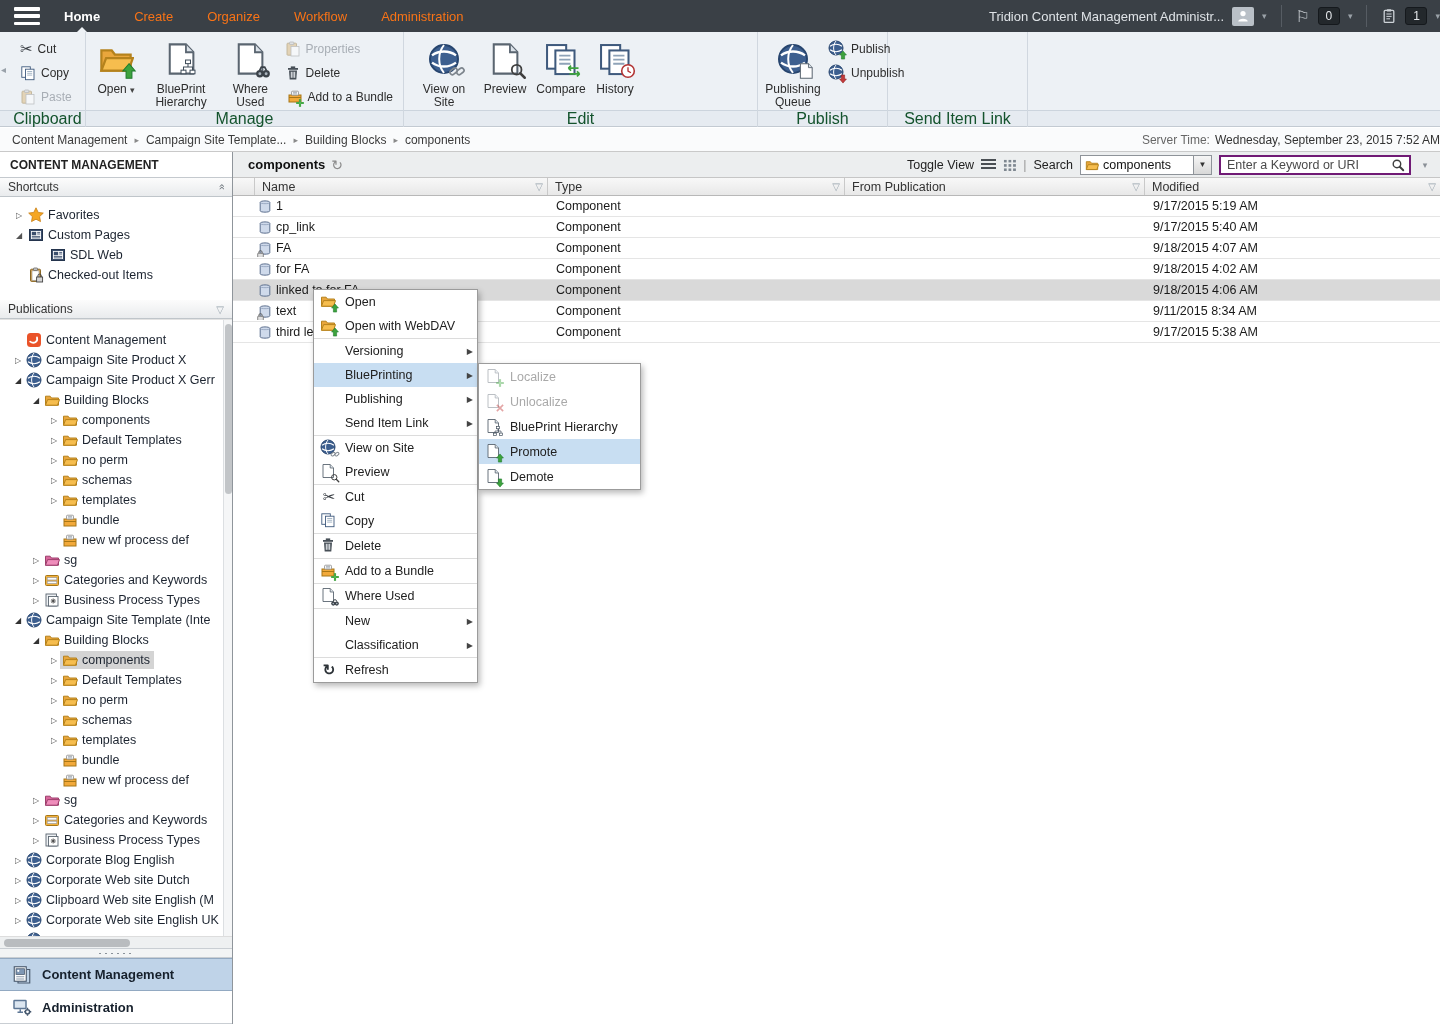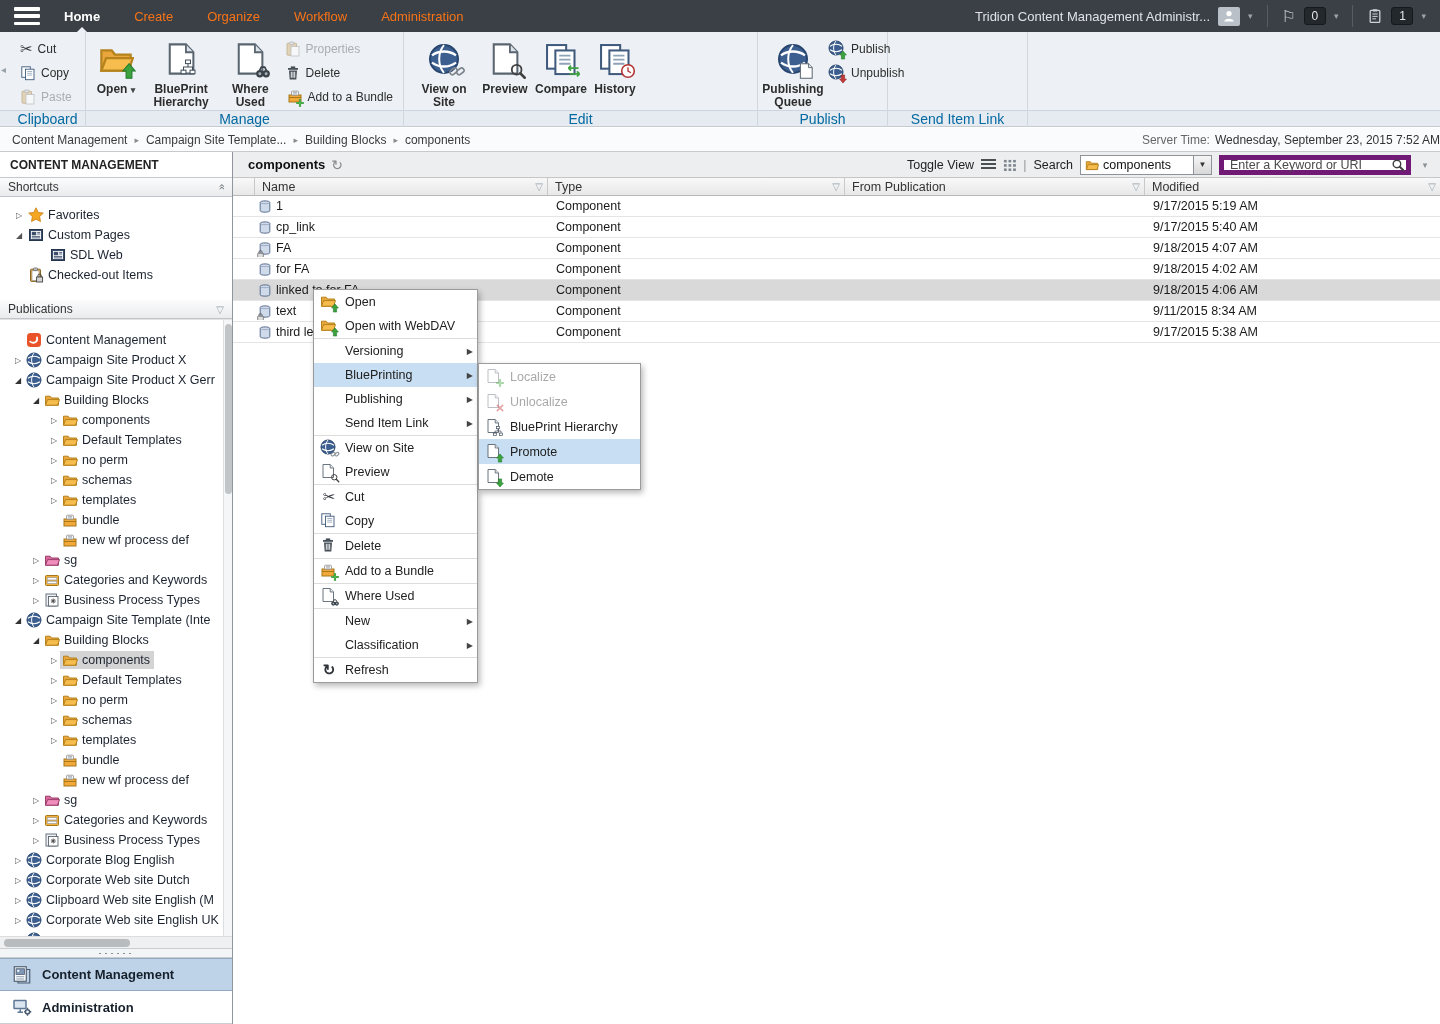--- a/index.html
+++ b/index.html
@@ -9,43 +9,43 @@
   svg.i14 { width:14px; height:14px; flex:none; }
 
   
   .topbar { position:absolute; left:0; top:0; width:1440px; height:32px; background:#3a4046; display:flex; align-items:center; }
   .hamburger { width:26px; height:18px; margin-left:14px; display:flex; flex-direction:column; justify-content:space-between; cursor:pointer; }
   .hamburger i { display:block; height:3.5px; background:#fff; border-radius:1px; }
   .topmenu { display:flex; margin-left:22px; gap:30px; }
   .topmenu .mi { font-size:13px; color:#f97316; cursor:pointer; position:relative; padding:8px 2px; }
   .topmenu .mi.active { color:#fff; font-weight:bold; }
   .topmenu .mi.active::after { content:""; position:absolute; left:50%; bottom:0; margin-left:-5px; border-left:5px solid transparent; border-right:5px solid transparent; border-bottom:5px solid #edf1f5; }
-  .topright { margin-left:auto; display:flex; align-items:center; gap:8px; padding-right:14px; }
+  .topright { margin-left:auto; display:flex; align-items:center; gap:8px; padding-right:0; }
   .userlabel { color:#dfe3e7; font-size:13px; }
   .avatar { width:22px; height:19px; background:#b9c0c7; border-radius:2px; display:flex; align-items:center; justify-content:center; }
   .avatar svg { width:14px; height:14px; }
   .tcaret { color:#9aa1a8; font-size:9px; cursor:pointer; }
   .tdiv { width:1px; height:22px; background:#565c63; margin:0 6px; }
   .flagglyph { color:#c9ced3; font-size:16px; }
   .countbox { min-width:22px; height:18px; background:#23282c; border:1px solid #15191d; border-radius:3px; color:#e4e7ea; font-size:12px; display:flex; align-items:center; justify-content:center; padding:0 4px; }
 
   
   .ribbon { position:absolute; left:0; top:32px; width:1440px; height:95px; background:#edf1f5; border-bottom:1px solid #c3cad2; }
   .striplabels { position:absolute; left:0; bottom:0; width:100%; height:16px; background:#e6ebf1; border-top:1px solid #ccd4dd; }
   .rgroups { position:absolute; left:0; top:0; height:95px; display:flex; }
   .rgroup { position:relative; height:95px; border-right:1px solid #d0d7df; padding:4px 6px 16px 6px; display:flex; align-items:flex-start; }
-  .glabel { position:absolute; left:0; bottom:0; width:100%; height:16px; text-align:center; font-size:14px; color:#0369a1; line-height:16px; }
+  .glabel { position:absolute; left:0; bottom:0; width:100%; height:16px; text-align:center; font-size:16px; color:#14532d; line-height:16px; }
   .rib-collapse { position:absolute; left:1px; top:32px; color:#9aa2aa; font-size:10px; cursor:pointer; }
   .rcol { display:flex; flex-direction:column; justify-content:flex-start; gap:2px; padding-top:2px; }
   .ritem { display:flex; align-items:center; gap:5px; height:22px; padding:0 4px; font-size:12px; color:#2d2d2d; cursor:pointer; white-space:nowrap; }
   .ritem.dis { color:#a8aeb5; }
   .ritem.dis svg, .ritem.dis .gly { opacity:.45; }
   .gly { font-style:normal; }
   .scis { font-size:15px; color:#3a3f45; }
-  .rbig { display:flex; flex-direction:column; align-items:center; justify-content:flex-start; padding:2px 4px; cursor:pointer; gap:3px;font-weight:bold; }
+  .rbig { display:flex; flex-direction:column; align-items:center; justify-content:flex-start; padding:2px 4px; cursor:pointer; gap:3px; }
   .rbig .rlbl { font-size:12px; color:#2d2d2d; text-align:center; line-height:13px; white-space:normal; }
   .bico { position:relative; width:40px; height:42px; display:flex; align-items:center; justify-content:center; }
   .bico svg.base { width:36px; height:36px; }
   .bico svg.base.g32 { width:32px; height:32px; }
   .bico svg.ov { position:absolute; width:18px; height:18px; right:-2px; bottom:0; }
   .mico { position:relative; width:18px; height:18px; flex:none; }
   .mico svg.base { width:16px; height:16px; }
   .mico svg.ov { position:absolute; width:10px; height:10px; right:-2px; bottom:-2px; }
   .car { font-size:9px; color:#444; }
 
@@ -93,21 +93,21 @@
   .titlebar .mt { font-size:13px; font-weight:bold; color:#101010; }
   .ref { color:#8a8a8a; font-size:14px; cursor:pointer; }
   .tbright { margin-left:auto; display:flex; align-items:center; gap:7px; font-size:12.5px; color:#222; }
   .ic-list { width:15px; height:11px; background:repeating-linear-gradient(#4a4f54 0 2px, transparent 2px 4px); cursor:pointer; }
   .ic-grid { width:13px; height:12px; background-image:radial-gradient(#7e8790 1.4px, transparent 1.5px); background-size:4.6px 4.3px; cursor:pointer; }
   .pipe { color:#999; }
   .scopebox { width:132px; height:20px; background:#fff; border:1px solid #8e9399; display:flex; align-items:center; cursor:pointer; }
   .scopebox svg { margin:0 4px; }
   .scopebox .sv { font-size:12.5px; color:#111; flex:1; }
   .ddbtn { width:18px; height:18px; border-left:1px solid #8e9399; background:linear-gradient(#f6f6f6,#d8d8d8); display:flex; align-items:center; justify-content:center; font-size:8px; color:#333; }
-  .kwbox { width:192px; height:20px; background:#fff; border:5px solid #701a75; display:flex; align-items:center; padding:0 4px 0 6px; }
+  .kwbox { width:192px; height:20px; background:#fff; border:2px solid #701a75; display:flex; align-items:center; padding:0 4px 0 6px; }
   .kwbox input { border:none; outline:none; flex:1; font-family:"Liberation Sans",sans-serif; font-size:12.5px; color:#333; background:transparent; }
   .kwbox input::placeholder { color:#4a4a4a; opacity:1; }
   .kwcaret { color:#8a9096; font-size:9px; width:14px; text-align:center; cursor:pointer; }
 
   .thead { height:18px; background:linear-gradient(#f8f8f8,#e8e8e8); border-bottom:1px solid #b8b8b8; display:grid; grid-template-columns:22px 293px 297px 300px 1fr; font-size:12.5px; color:#333; }
   .th { display:flex; align-items:center; border-right:1px solid #c9c9c9; padding:0 4px 0 7px; }
   .th .sp { flex:1; }
   .trow { height:21px; display:grid; grid-template-columns:22px 293px 297px 300px 1fr; border-bottom:1px solid #e5e5e5; font-size:12.5px; color:#1a1a1a; align-items:center; cursor:default; }
   .trow.sel { background:#d9d9d9; }
   .td { padding-left:8px; white-space:nowrap; overflow:hidden; }

